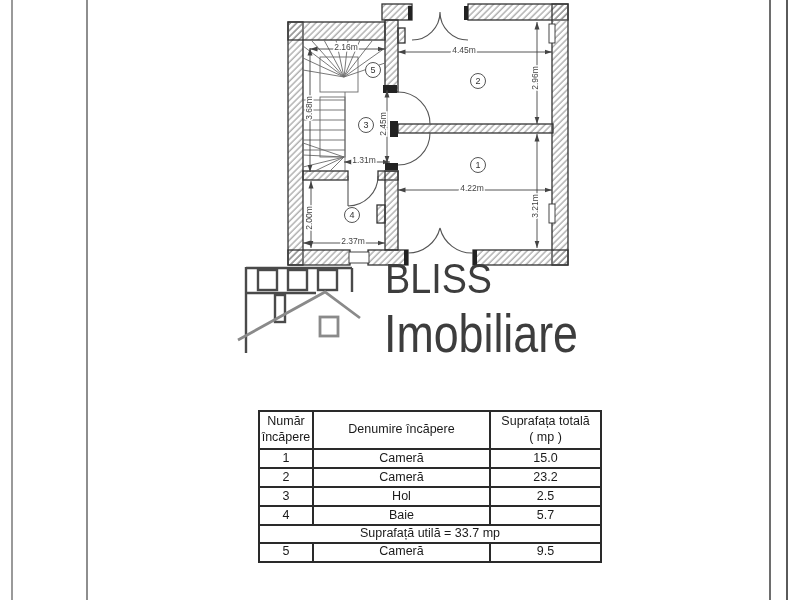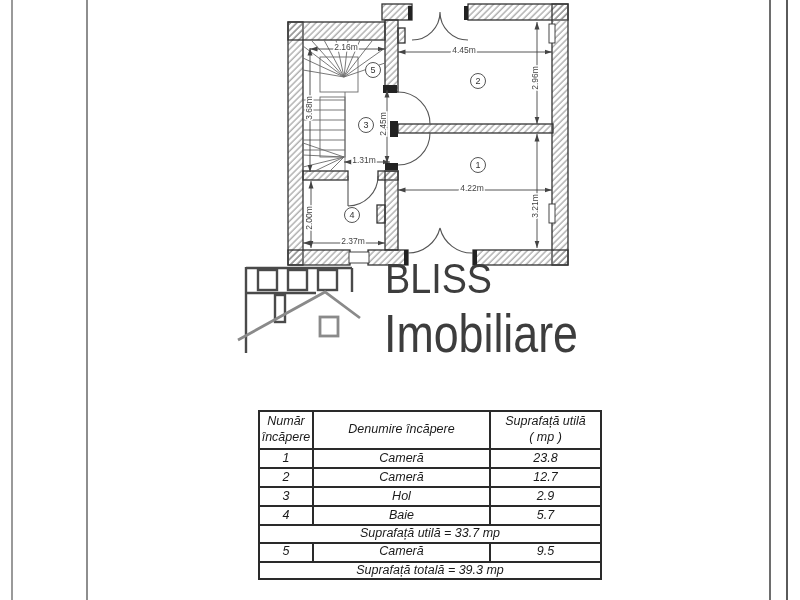--- a/index.html
+++ b/index.html
@@ -15,21 +15,21 @@
   .door{stroke:#555;stroke-width:1.1;fill:none;}
   .dim{stroke:#444;stroke-width:0.9;}
   .dimtxt{font:8.5px "Liberation Sans",sans-serif;fill:#444;text-anchor:middle;
           dominant-baseline:middle;paint-order:stroke;stroke:#fff;stroke-width:3px;}
   .roomc{fill:#fff;stroke:#555;stroke-width:1;}
   .roomn{font:9px "Liberation Sans",sans-serif;fill:#333;text-anchor:middle;dominant-baseline:middle;}
   .logoline{stroke:#4a4a4a;stroke-width:2.4;fill:none;}
   .logoline2{stroke:#8a8a8a;stroke-width:2.8;fill:none;}
   .logotxt{fill:#3d3d3d;font-family:"Liberation Sans",sans-serif;}
   #area-table{position:absolute;left:258px;top:410px;border-collapse:collapse;
-              table-layout:fixed;width:342px;color:#1a1a1a;font-style:italic;}
+              table-layout:fixed;width:342px;color:#1a1a1a;}
   #area-table td{border:2px solid #2a2a2a;text-align:center;vertical-align:middle;
                  padding:0;font-size:12.5px;line-height:1.25;}
   #area-table .hdr{height:38px;font-size:13px;}
   #area-table .r{height:19px;}
   #area-table .merged{height:14px;font-size:13.5px;}
 </style>
 </head>
 <body>
 
 <div class="edge-line" style="left:11px;background:#9a9a9a;"></div>
@@ -148,49 +148,46 @@
       <col style="width:111px">
     </colgroup>
   <tbody>
       <tr class="hdr">
     <td>
           <div>Număr</div>
           <div>încăpere</div>
         </td>
     <td>Denumire încăpere</td>
     <td>
-          <div>Suprafață utilă</div>
+          <div>Suprafața totală</div>
           <div>( mp )</div>
         </td>
   </tr>
   <tr class="r">
     <td>1</td>
     <td>Cameră</td>
-    <td>23.8</td>
+    <td>15.0</td>
   </tr>
   <tr class="r">
     <td>2</td>
     <td>Cameră</td>
-    <td>12.7</td>
+    <td>23.2</td>
   </tr>
   <tr class="r">
     <td>3</td>
     <td>Hol</td>
-    <td>2.9</td>
+    <td>2.5</td>
   </tr>
   <tr class="r">
     <td>4</td>
     <td>Baie</td>
     <td>5.7</td>
   </tr>
   <tr class="merged">
     <td colspan="3">Suprafață utilă = 33.7 mp</td>
   </tr>
   <tr class="r">
     <td>5</td>
     <td>Cameră</td>
     <td>9.5</td>
   </tr>
-  <tr class="merged">
-    <td colspan="3">Suprafață totală = 39.3 mp</td>
-  </tr>
 </tbody>
   </table>
 
 </body></html>

